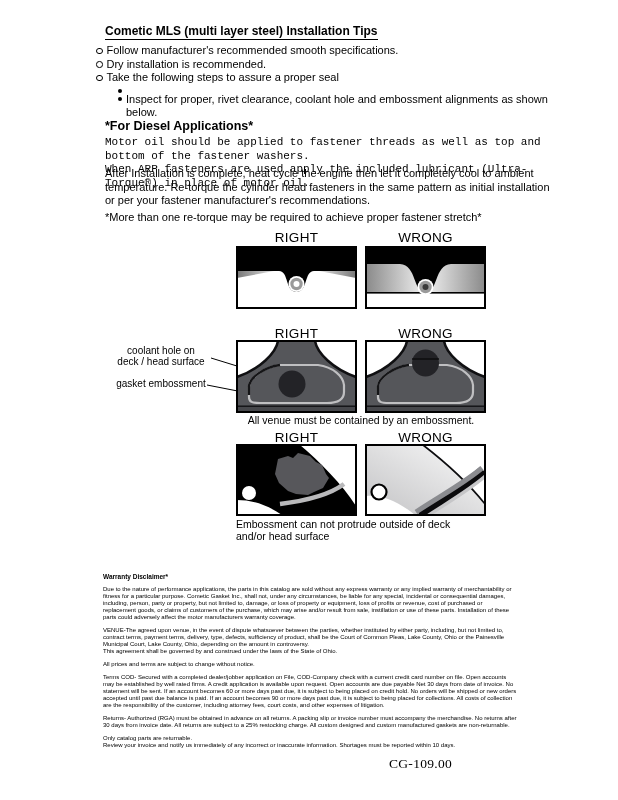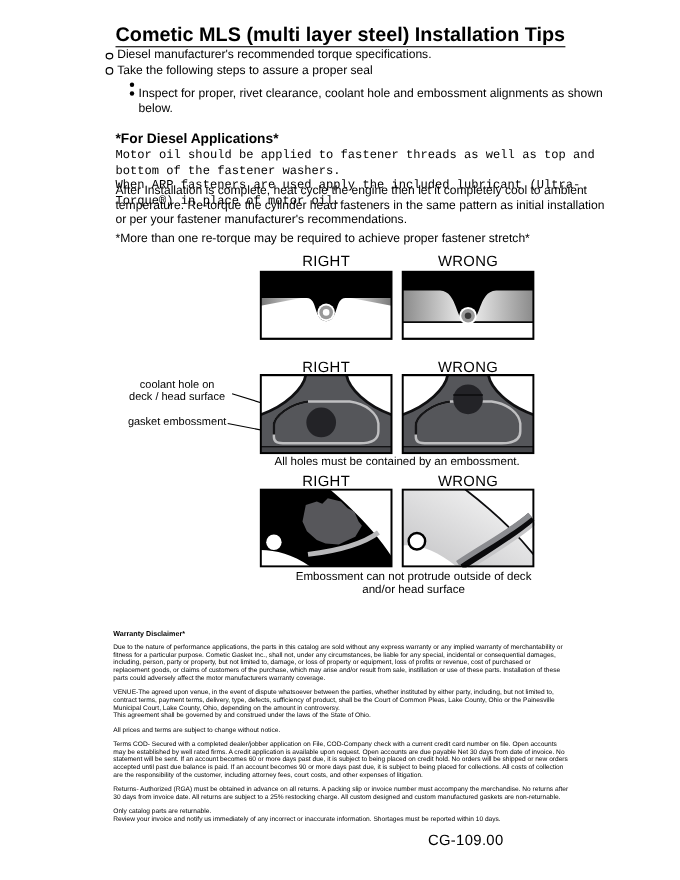--- a/index.html
+++ b/index.html
@@ -1,19 +1,19 @@
 <!DOCTYPE html>
 <html><head>
 <meta charset="utf-8">
 <style>
   html,body{margin:0;padding:0;background:#fff;}
   .page{position:relative;width:618px;height:800px;background:#fff;color:#000;
         font-family:"Liberation Sans",sans-serif;overflow:hidden;}
   .abs{position:absolute;}
-  .title{font-weight:bold;font-size:18px;border-bottom:1.6px solid #000;padding-bottom:1px;}
+  .title{font-weight:bold;font-size:12px;border-bottom:1.6px solid #000;padding-bottom:1px;}
   .bullets{font-size:11px;line-height:13.5px;}
   .brow{display:flex;align-items:flex-start;}
   .odot{width:4.5px;height:4.5px;border:1px solid #000;border-radius:50%;margin:3.5px 4px 0 0;flex:none;}
   .fdot{width:4px;height:4px;background:#000;border-radius:50%;margin:4px 4px 0 22px;flex:none;}
   .h2{font-weight:bold;font-size:12.5px;}
   .para{font-size:11px;line-height:13.5px;white-space:pre-line;width:460px;}
   .dlabel{width:121px;text-align:center;font-size:13.5px;letter-spacing:.3px;}
   .caption{font-size:10.5px;line-height:12px;white-space:pre-line;}
   .sidelabel{width:102px;text-align:center;font-size:10px;line-height:11px;white-space:pre-line;}
   .panel{display:block;}
@@ -27,21 +27,25 @@
 
 <div class="page">
 
   <div class="abs" style="left:105px;top:21px;">
     <span class="title">Cometic MLS (multi layer steel) Installation Tips</span>
   </div>
 
   <div class="abs bullets" style="left:96px;top:44px;width:470px;">
     <div class="brow">
       <span class="odot"></span>
-      <span>Diesel manufacturer's recommended torque specifications.</span>
+      <span>Follow manufacturer's recommended smooth specifications.</span>
+    </div>
+    <div class="brow">
+      <span class="odot"></span>
+      <span>Dry installation is recommended.</span>
     </div>
     <div class="brow">
       <span class="odot"></span>
       <span>Take the following steps to assure a proper seal</span>
     </div>
     <div class="brow">
       <span class="fdot"></span>
     </div>
     <div class="brow">
       <span class="fdot"></span>
@@ -135,21 +139,21 @@
     <path d="M79,1 C81,13 97,29 120,37" stroke="#101012" stroke-width="2.5" fill="none"></path>
     <path d="M13,57 V47 C13,38 28,27 44,25 H82 C97,27 107,36 108,45 V52 C108,60 101,63 91,63 H24 C16,63 13,62 13,57 Z" fill="none" stroke="#bfbfc1" stroke-width="2.2"></path>
     <path d="M13,55 V47 C13,38 28,27 44,25" fill="none" stroke="#151517" stroke-width="2.4"></path>
     <rect x="1" y="65.5" width="119" height="1.4" fill="#101012"></rect>
     <rect x="1" y="67" width="119" height="5" fill="#46474b"></rect>
     <circle cx="60.5" cy="23" r="13.5" fill="#232327"></circle>
     <path d="M47,19 H74" stroke="#0c0c0e" stroke-width="1.4"></path>
     <rect x="1" y="1" width="119" height="71" fill="none" stroke="#000" stroke-width="2"></rect>
   </svg>
 
-  <div class="abs caption" style="left:236px;top:414px;width:250px;text-align:center;">All holes must be contained by an embossment.</div>
+  <div class="abs caption" style="left:236px;top:414px;width:250px;text-align:center;">All venue must be contained by an embossment.</div>
 
   <div class="abs dlabel" style="left:236px;top:430px;">RIGHT</div>
   <div class="abs dlabel" style="left:365px;top:430px;">WRONG</div>
 
   <svg class="abs panel" style="left:236px;top:444px;" width="121" height="72" viewBox="0 0 121 72">
     <rect x="0" y="0" width="121" height="72" fill="#fff"></rect>
     <path d="M1,1 H64 C84,18 106,40 120,62 V71 H46 C30,60 15,56 1,56 Z" fill="#000"></path>
     <path d="M42,15 L52,12 L57,14 L62,9 L74,12 L80,18 L86,21 L90,30 L93,34 L87,44 L78,48 L72,51 L60,50 L52,47 L43,39 L39,30 Z" fill="#57575b"></path>
     <path d="M44,60 C68,57 92,52 108,40" stroke="#b9b9bb" stroke-width="4.5" fill="none"></path>
     <circle cx="13" cy="49" r="7" fill="#fff"></circle>
@@ -166,30 +170,30 @@
     <rect x="0" y="0" width="121" height="72" fill="#fff"></rect>
     <path d="M1,1 H58 C80,18 104,40 120,60 V71 H50 C32,56 14,50 1,52 Z" fill="url(#g3b)"></path>
     <path d="M58,1 C80,18 104,40 120,60" stroke="#0d0d0f" stroke-width="1.6" fill="none"></path>
     <path d="M60,71 C84,56 104,44 120,30" stroke="#c6c6c8" stroke-width="7" fill="none"></path>
     <path d="M54,70 C78,54 100,42 118,26" stroke="#0b0b0d" stroke-width="9" fill="none"></path>
     <path d="M51,68 C75,52 98,40 117,24" stroke="#8b8c90" stroke-width="5" fill="none"></path>
     <circle cx="14" cy="48" r="7.5" fill="#fff" stroke="#000" stroke-width="2.2"></circle>
     <rect x="1" y="1" width="119" height="70" fill="none" stroke="#000" stroke-width="2"></rect>
   </svg>
 
-  <div class="abs caption" style="left:236px;top:518px;width:280px;text-align:center;">Embossment can not protrude outside of deck
+  <div class="abs caption" style="left:236px;top:518px;width:280px;">Embossment can not protrude outside of deck
 and/or head surface</div>
 
   <div class="abs legal" style="left:103px;top:573px;">
     <div class="lh">Warranty Disclaimer*</div>
     <p>Due to the nature of performance applications, the parts in this catalog are sold without any express warranty or any implied warranty of merchantability or fitness for a particular purpose.  Cometic Gasket Inc., shall not, under any circumstances, be liable for any special, incidental or consequential damages, including, person, party or property, but not limited to, damage, or loss of property or equipment, loss of profits or revenue, cost of purchased or replacement goods, or claims of customers of the purchase, which may arise and/or result from sale, instillation or use of these parts.  Installation of these parts could adversely affect the motor manufacturers warranty coverage.</p>
     <p>VENUE-The agreed upon venue, in the event of dispute whatsoever between the parties, whether instituted by either party, including, but not limited to, contract terms, payment terms, delivery, type, defects, sufficiency of product, shall be the Court of Common Pleas, Lake County, Ohio or the Painesville Municipal Court, Lake County, Ohio, depending on the amount in controversy.
 This agreement shall be governed by and construed under the laws of the State of Ohio.</p>
     <p>All prices and terms are subject to change without notice.</p>
     <p>Terms COD- Secured with a completed dealer/jobber application on File, COD-Company check with a current credit card number on file.  Open accounts may be established by well rated firms.  A credit application is available upon request.  Open accounts are due payable Net 30 days from date of invoice.  No statement will be sent.  If an account becomes 60 or more days past due, it is subject to being placed on credit hold.  No orders will be shipped or new orders accepted until past due balance is paid.  If an account becomes 90 or more days past due, it is subject to being placed for collections.  All costs of collection are the responsibility of the customer, including attorney fees, court costs, and other expenses of litigation.</p>
     <p>Returns- Authorized (RGA) must be obtained in advance on all returns.  A packing slip or invoice number must accompany the merchandise.  No returns after 30 days from invoice date.  All returns are subject to a 25% restocking charge.  All custom designed and custom manufactured gaskets are non-returnable.</p>
     <p>Only catalog parts are returnable.
 Review your invoice and notify us immediately of any incorrect or inaccurate information.  Shortages must be reported within 10 days.</p>
   </div>
 
-  <div class="abs code" style="left:389px;top:756px;">CG-109.00</div>
+  <div class="abs code" style="left:389px;top:756px;font-family:Liberation Serif, serif;">CG-109.00</div>
 
 </div>
 
 </body></html>

